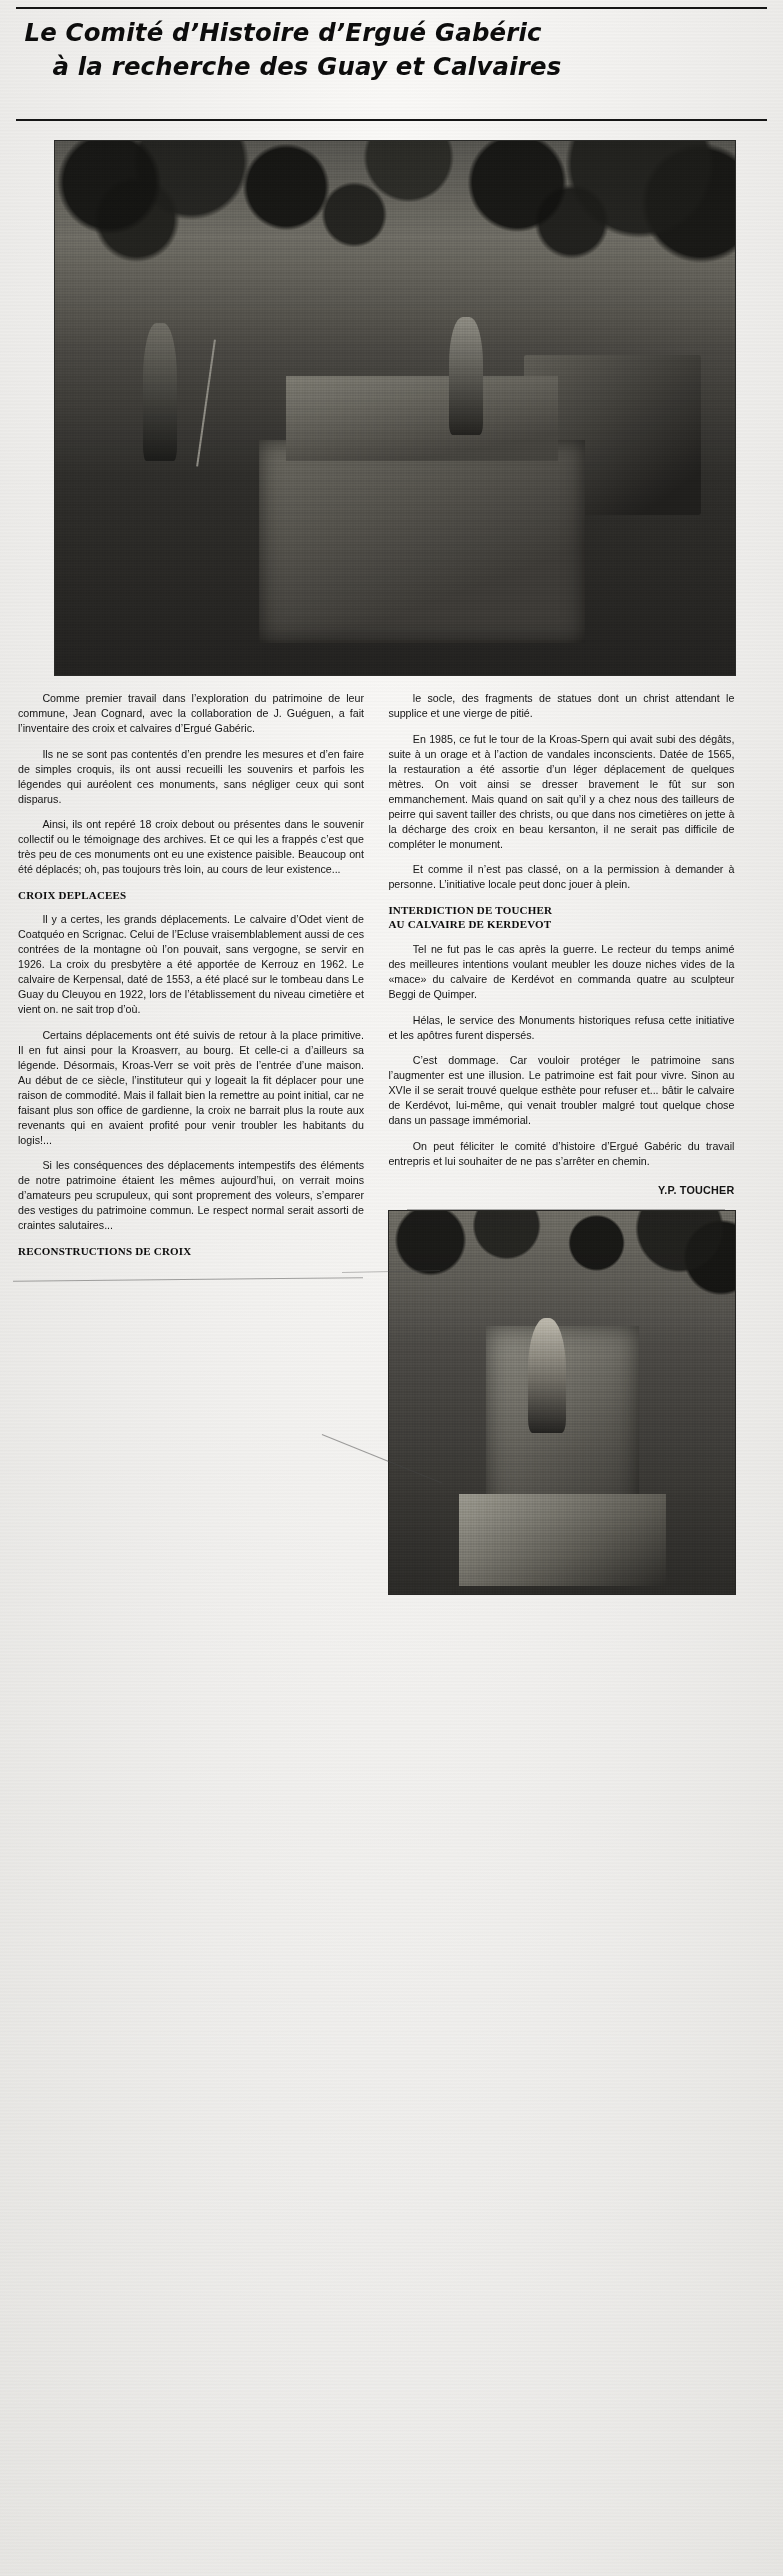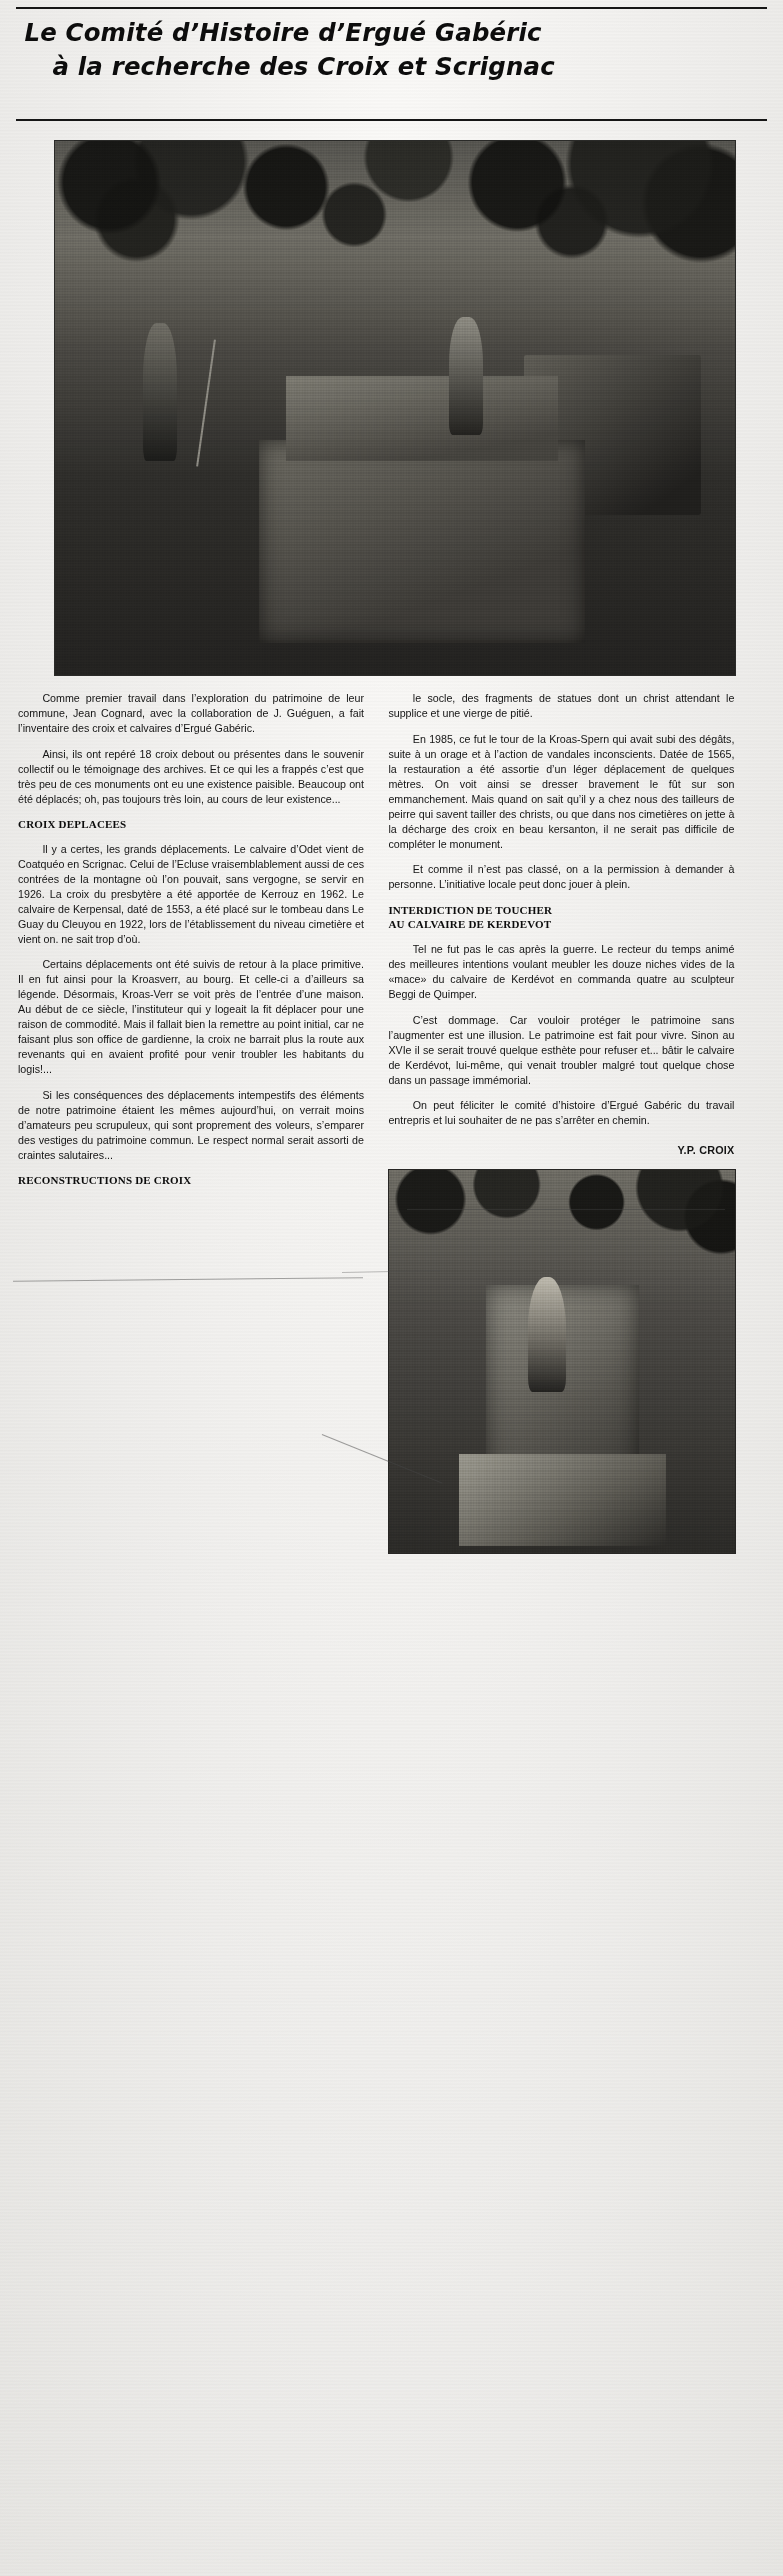--- a/index.html
+++ b/index.html
@@ -238,21 +238,21 @@
 </head>
 <body>
 
 <div id="page">
   <div class="paper"></div>
 
   <div class="headline-rule-top"></div>
 
   <div class="headline">
     <span class="l1">Le Comité d’Histoire d’Ergué Gabéric</span>
-    <span class="l2">à la recherche des Croix et Scrignac</span>
+    <span class="l2">à la recherche des Guay et Calvaires</span>
   </div>
 
   <div class="headline-rule-bottom"></div>
 
   <div class="photo-main">
     <div class="sky"></div>
     <div class="foliage"></div>
     <div class="ground"></div>
     <div class="machine"></div>
     <div class="stone-base"></div>
@@ -260,20 +260,21 @@
     <div class="pole"></div>
     <div class="figure"></div>
     <div class="figure2"></div>
     <div class="grain"></div>
   </div>
 
   <div class="columns">
 
     <div class="col">
       <p>Comme premier travail dans l’exploration du patrimoine de leur commune, Jean Cognard, avec la collaboration de J. Guéguen, a fait l’inventaire des croix et calvaires d’Ergué Gabéric.</p>
+      <p>Ils ne se sont pas contentés d’en prendre les mesures et d’en faire de simples croquis, ils ont aussi recueilli les souvenirs et parfois les légendes qui auréolent ces monuments, sans négliger ceux qui sont disparus.</p>
       <p>Ainsi, ils ont repéré 18 croix debout ou présentes dans le souvenir collectif ou le témoignage des archives. Et ce qui les a frappés c’est que très peu de ces monuments ont eu une existence paisible. Beaucoup ont été déplacés; oh, pas toujours très loin, au cours de leur existence...</p>
 
       <div class="subhead">CROIX DEPLACEES</div>
 
       <p>Il y a certes, les grands déplacements. Le calvaire d’Odet vient de Coatquéo en Scrignac. Celui de l’Ecluse vraisemblablement aussi de ces contrées de la montagne où l’on pouvait, sans vergogne, se servir en 1926. La croix du presbytère a été apportée de Kerrouz en 1962. Le calvaire de Kerpensal, daté de 1553, a été placé sur le tombeau dans Le Guay du Cleuyou en 1922, lors de l’établissement du niveau cimetière et vient on. ne sait trop d’où.</p>
       <p>Certains déplacements ont été suivis de retour à la place primitive. Il en fut ainsi pour la Kroasverr, au bourg. Et celle-ci a d’ailleurs sa légende. Désormais, Kroas-Verr se voit près de l’entrée d’une maison. Au début de ce siècle, l’instituteur qui y logeait la fit déplacer pour une raison de commodité. Mais il fallait bien la remettre au point initial, car ne faisant plus son office de gardienne, la croix ne barrait plus la route aux revenants qui en avaient profité pour venir troubler les habitants du logis!...</p>
       <p>Si les conséquences des déplacements intempestifs des éléments de notre patrimoine étaient les mêmes aujourd’hui, on verrait moins d’amateurs peu scrupuleux, qui sont proprement des voleurs, s’emparer des vestiges du patrimoine commun. Le respect normal serait assorti de craintes salutaires...</p>
 
       <div class="subhead">RECONSTRUCTIONS DE CROIX</div>
 
@@ -283,24 +284,25 @@
       <p>le socle, des fragments de statues dont un christ attendant le supplice et une vierge de pitié.</p>
       <p>En 1985, ce fut le tour de la Kroas-Spern qui avait subi des dégâts, suite à un orage et à l’action de vandales inconscients. Datée de 1565, la restauration a été assortie d’un léger déplacement de quelques mètres. On voit ainsi se dresser bravement le fût sur son emmanchement. Mais quand on sait qu’il y a chez nous des tailleurs de peirre qui savent tailler des christs, ou que dans nos cimetières on jette à la décharge des croix en beau kersanton, il ne serait pas difficile de compléter le monument.</p>
       <p>Et comme il n’est pas classé, on a la permission à demander à personne. L’initiative locale peut donc jouer à plein.</p>
 
       <div class="subhead">
         <span>INTERDICTION DE TOUCHER</span><br>
         <span>AU CALVAIRE DE KERDEVOT</span>
       </div>
 
       <p>Tel ne fut pas le cas après la guerre. Le recteur du temps animé des meilleures intentions voulant meubler les douze niches vides de la «mace» du calvaire de Kerdévot en commanda quatre au sculpteur Beggi de Quimper.</p>
+      <p>Hélas, le service des Monuments historiques refusa cette initiative et les apôtres furent dispersés.</p>
       <p>C’est dommage. Car vouloir protéger le patrimoine sans l’augmenter est une illusion. Le patrimoine est fait pour vivre. Sinon au XVIe il se serait trouvé quelque esthète pour refuser et... bâtir le calvaire de Kerdévot, lui-même, qui venait troubler malgré tout quelque chose dans un passage immémorial.</p>
       <p>On peut féliciter le comité d’histoire d’Ergué Gabéric du travail entrepris et lui souhaiter de ne pas s’arrêter en chemin.</p>
 
-      <div class="byline">Y.P. CROIX</div>
+      <div class="byline">Y.P. TOUCHER</div>
 
       <div class="photo-bottom">
         <div class="bg"></div>
         <div class="leaves"></div>
         <div class="monument"></div>
         <div class="person"></div>
         <div class="plinth"></div>
         <div class="grain"></div>
       </div>
     </div>

